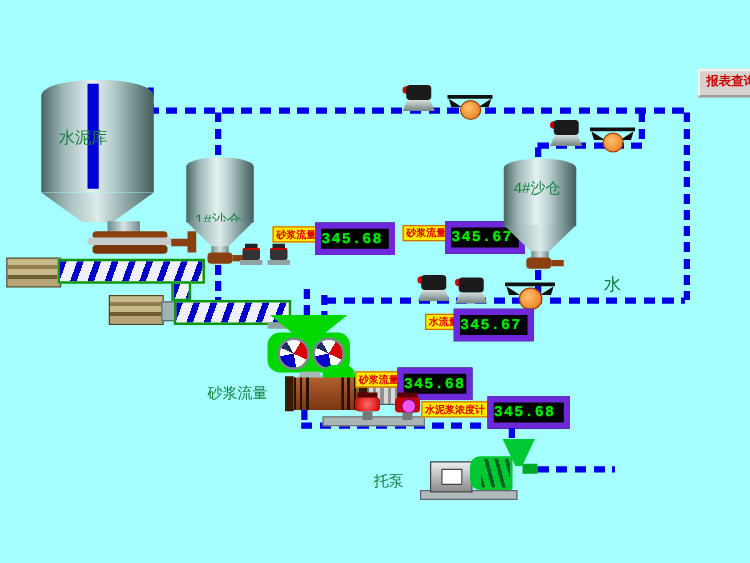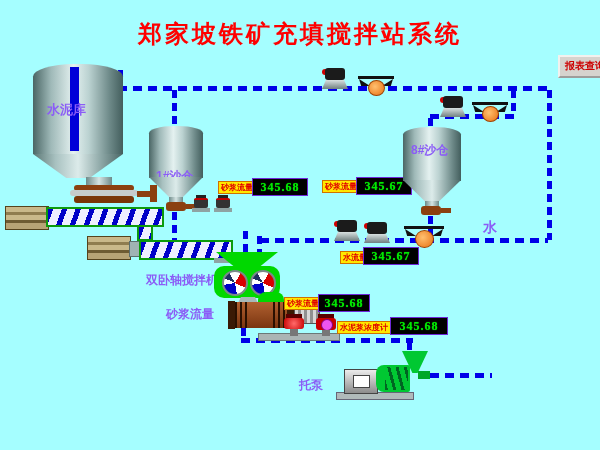--- a/index.html
+++ b/index.html
@@ -1,25 +1,25 @@
 <!DOCTYPE html>
 <html><head>
 <meta charset="utf-8">
 <style>
   html,body{margin:0;padding:0;background:#777;}
   .stage{position:relative;width:600px;height:450px;background:#A5FEFF;overflow:hidden;
          font-family:"Liberation Sans",sans-serif;}
   .abs{position:absolute;}
   
   .title{width:100%;text-align:center;top:18px;color:#FF0000;font-size:24px;font-weight:bold;letter-spacing:3px;}
-  .rlbl{color:#8b5cf6;font-weight:bold;font-size:12px;white-space:nowrap;}
+  .rlbl{color:#15803d;font-weight:normal;font-size:12px;white-space:nowrap;}
   .footer{width:100%;top:410px;text-align:center;color:#FF0000;font-weight:bold;font-size:15px;letter-spacing:1px;white-space:nowrap;}
   
-  .led{background:#000;color:#00E800;font-family:Liberation Serif, serif;font-weight:bold;
-       font-size:12px;line-height:16px;height:16px;text-align:center;border:1px solid #6d28d9;
+  .led{background:#000;color:#00E800;font-family:Liberation Mono, monospace;font-weight:bold;
+       font-size:12px;line-height:16px;height:16px;text-align:left;border:5px solid #6d28d9;
        letter-spacing:1px;text-shadow:0 0 1px #0c0;}
   .clock{background:#050505;color:#00DD00;font-family:"DejaVu Sans Mono",monospace;font-weight:bold;
        font-size:11px;line-height:15px;height:15px;text-align:center;border:1px solid #E00000;letter-spacing:0;}
   .ylbl{background:#FFE900;color:#E00000;font-size:8px;font-weight:bold;line-height:9px;
         border:1px solid #D07000;padding:1px 2px;white-space:nowrap;}
   .btn{background:#D6D3CE;border:2px outset #F2F1EE;color:#CC0000;font-size:10px;font-weight:bold;
        line-height:17px;text-align:center;white-space:nowrap;}
   
   .pipe-h{height:5px;background:repeating-linear-gradient(90deg,#0000E8 0 9px,rgba(0,0,0,0) 9px 15px);}
   .pipe-v{width:5px;background:repeating-linear-gradient(180deg,#0000E8 0 8px,rgba(0,0,0,0) 8px 13px);}
@@ -46,21 +46,20 @@
   .vo-wr{position:absolute;right:1px;top:5px;width:11px;height:7px;background:#111;clip-path:polygon(100% 0,80% 100%,0 100%);}
   .vo-c{position:absolute;top:6px;border-radius:50%;border:1px solid #A04000;
         background:radial-gradient(circle at 40% 40%,#FFC070,#E87010);}
   .brown{background:#8B4010;}
 </style>
 </head>
 <body>
 
 <div class="stage">
 
-  <div class="abs title">郑家坡铁矿充填搅拌站系统</div>
   <div class="abs btn" style="left:558px;top:55px;width:50px;height:19px;">报表查询</div>
 
   <div class="abs pipe-v" style="left:118px;top:70px;height:18px;"></div>
   <div class="abs pipe-h" style="left:118px;top:86px;width:434px;"></div>
   <div class="abs pipe-v" style="left:172px;top:90px;height:37px;"></div>
   <div class="abs pipe-v" style="left:547px;top:90px;height:150px;"></div>
   <div class="abs pipe-v" style="left:511px;top:90px;height:26px;"></div>
   <div class="abs pipe-h" style="left:430px;top:114px;width:85px;"></div>
   <div class="abs pipe-v" style="left:428px;top:118px;height:11px;"></div>
 
@@ -127,21 +126,21 @@
     <div class="abs" style="left:0;top:13px;width:18px;height:4px;background:#8FA3A3;"></div>
     </div>
 
   <div class="abs ylbl" style="left:218px;top:181px;">砂浆流量</div>
   <div class="abs led" style="left:252px;top:178px;width:54px;">345.68</div>
 
   <div class="abs ylbl" style="left:322px;top:180px;">砂浆流量</div>
   <div class="abs led" style="left:356px;top:177px;width:54px;">345.67</div>
 
   <div class="abs silo" style="left:403px;top:127px;width:58px;height:54px;"></div>
-  <div class="abs rlbl" style="left:411px;top:142px;">8#沙仓</div>
+  <div class="abs rlbl" style="left:411px;top:142px;">4#沙仓</div>
   <div class="abs cone" style="left:403px;top:180px;width:58px;height:22px;clip-path:polygon(0 0,100% 0,61% 100%,39% 100%);"></div>
   <div class="abs graystem" style="left:425px;top:201px;width:14px;height:6px;"></div>
   <div class="abs brown" style="left:421px;top:206px;width:20px;height:9px;border-radius:3px;"></div>
   <div class="abs brown" style="left:441px;top:208px;width:10px;height:5px;"></div>
   <div class="abs pipe-v" style="left:428px;top:216px;height:24px;"></div>
 
   <div class="abs pipe-h" style="left:260px;top:238px;width:288px;"></div>
   <div class="abs rlbl" style="left:483px;top:219px;font-size:14px;">水</div>
   <div class="abs" style="left:334px;top:220px;width:26px;height:22px;">
     <div class="vb-cap"></div>
@@ -159,21 +158,20 @@
       <div class="vo-wr"></div>
     <div class="vo-c" style="left:11px;width:17px;height:16px;"></div>
     </div>
 
   <div class="abs ylbl" style="left:340px;top:251px;">水流量</div>
   <div class="abs led" style="left:363px;top:247px;width:54px;">345.67</div>
 
   <div class="abs pipe-v" style="left:243px;top:231px;height:22px;"></div>
   <div class="abs pipe-v" style="left:257px;top:236px;height:17px;"></div>
 
-  <div class="abs rlbl" style="left:146px;top:272px;">双卧轴搅拌机</div>
   <div class="abs" style="left:216px;top:252px;width:62px;height:16px;background:#00D800;clip-path:polygon(0 0,100% 0,68% 100%,32% 100%);"></div>
   <div class="abs" style="left:214px;top:266px;width:66px;height:32px;background:#00D800;border-radius:10px;"></div>
   <div class="abs pin" style="left:222px;top:270px;"></div>
   <div class="abs pin" style="left:250px;top:270px;"></div>
   <div class="abs" style="left:237px;top:297px;width:22px;height:8px;background:#A8B8B8;clip-path:polygon(18% 0,82% 0,100% 100%,0 100%);"></div>
 
   <div class="abs rlbl" style="left:166px;top:306px;">砂浆流量</div>
   <div class="abs" style="left:258px;top:292px;width:26px;height:11px;background:#00D800;border-radius:8px 8px 0 0;"></div>
   <div class="abs" style="left:228px;top:301px;width:7px;height:28px;background:#3A1A05;"></div>
   <div class="abs" style="left:235px;top:302px;width:52px;height:26px;background:linear-gradient(180deg,#B06030,#7A3510);">

